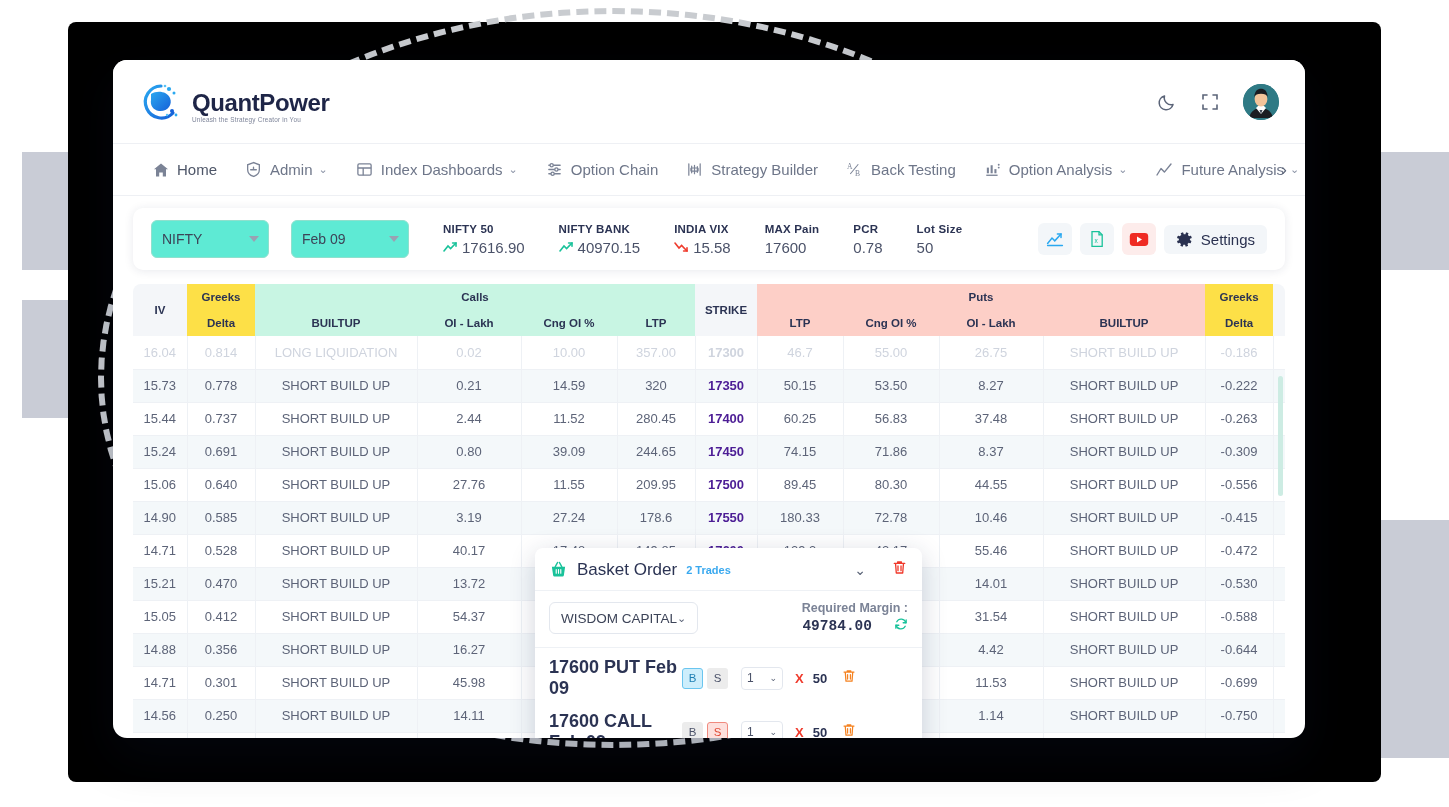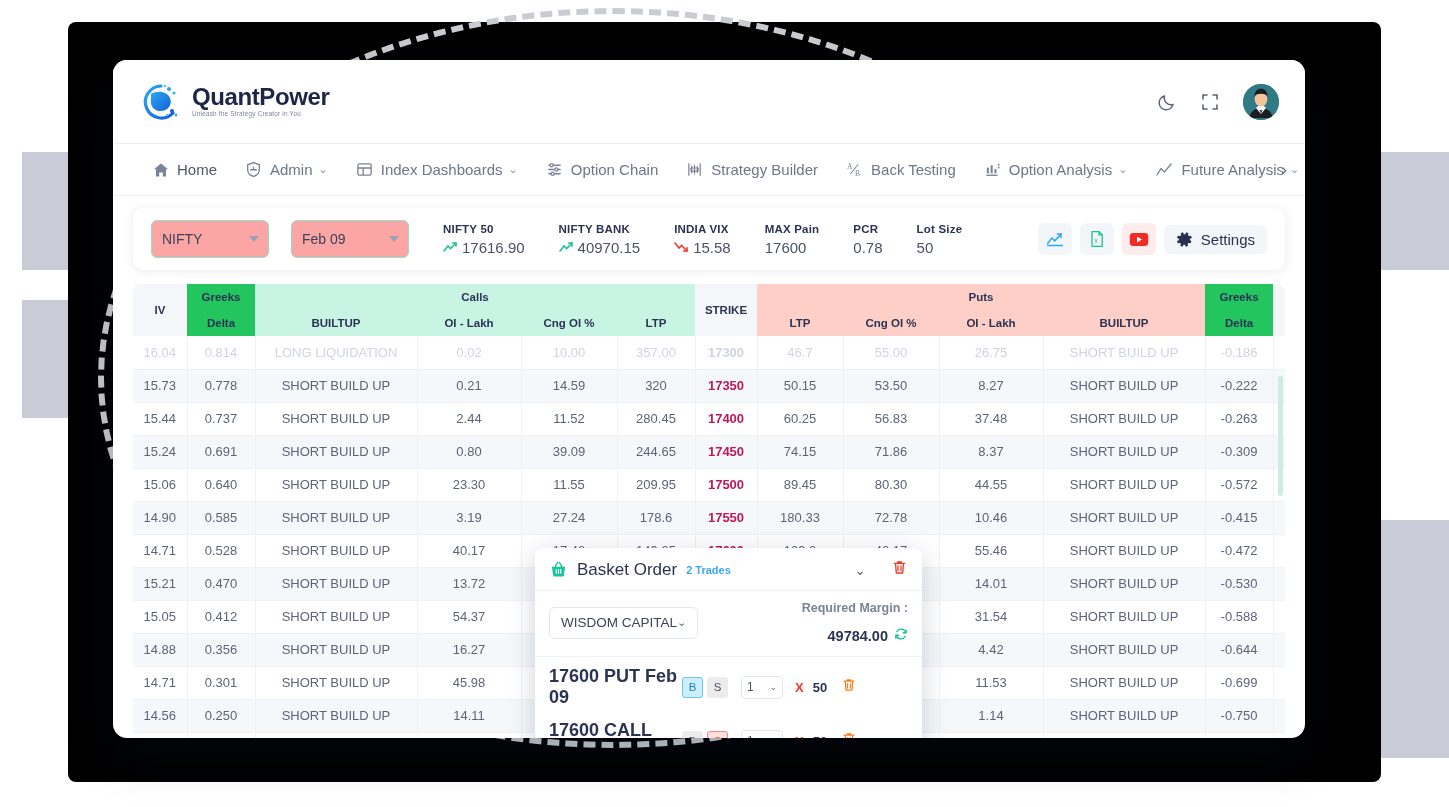--- a/index.html
+++ b/index.html
@@ -43,21 +43,21 @@
     overflow: hidden;
     box-shadow: 0 18px 48px rgba(20,28,60,.22);
   }
 
   
   .topbar {
     height: 84px; display: flex; align-items: center;
     padding: 0 26px; border-bottom: 1px solid #eef0f4;
     background: #fff;
   }
-  .logo-wrap { display: flex; align-items: center; gap: 9px; }
+  .logo-wrap { display: flex; align-items: flex-end; gap: 9px; }
   .logo-mark { width: 44px; height: 44px; flex: 0 0 44px; }
   .logo-text { line-height: 1; }
   .logo-name {
     font-size: 24px; font-weight: bold; color: #1e2547; letter-spacing: -.4px;
   }
   .logo-tag {
     font-size: 6.4px; color: #7d8499; letter-spacing: .2px; margin-top: 2px;
   }
   .topbar-spacer { flex: 1; }
   .topbar-icons { display: flex; align-items: center; gap: 24px; }
@@ -91,21 +91,21 @@
   .toolwrap { padding: 12px 20px 0 20px; background: #fff; }
   .toolbar {
     height: 62px; border-radius: 10px; background: #fff;
     box-shadow: 0 1px 10px rgba(30,40,80,.10);
     display: flex; align-items: center; padding: 0 18px; gap: 0;
   }
   .select {
     width: 118px; height: 38px; border: 1px solid #8fe0cd; border-radius: 6px;
     display: flex; align-items: center; padding: 0 10px;
     font-size: 14px; color: #3d4458; position: relative; cursor: pointer;
-    background: #fca5a5;
+    background: #5eead4;
   }
   .select + .select { margin-left: 22px; }
   .select .sel-caret {
     position: absolute; right: 9px; top: 50%; transform: translateY(-50%);
     width: 0; height: 0; border-left: 5px solid transparent;
     border-right: 5px solid transparent; border-top: 6px solid #9aa1b2;
   }
   .stat { margin-left: 34px; }
   .stat:first-of-type { margin-left: 38px; }
   .stat-label {
@@ -134,30 +134,30 @@
     height: 468px;
   }
   table { border-collapse: collapse; width: 100%; table-layout: fixed; }
   thead th {
     font-size: 11.5px; font-weight: bold; color: #2b3353;
     padding: 0; text-align: center; vertical-align: middle;
   }
   .hd-grp { height: 26px; font-size: 12px; }
   .hd-sub { height: 26px; }
   .bg-neutral { background: #f4f6f9; }
-  .bg-greek   { background: #22c55e; text-align: center; }
+  .bg-greek   { background: #fde047; text-align: center; }
   .bg-calls   { background: #c8f5e3; }
   .bg-puts    { background: #fdcfc7; }
 
   tbody td {
     font-size: 13px; color: #5d6478; text-align: center;
     height: 33px; border-bottom: 1px solid #eef1f5;
     border-right: 1px solid #eef1f5; white-space: nowrap;
   }
-  tbody td.strike { font-weight: bold; color: #be185d; }
+  tbody td.strike { font-weight: bold; color: #4c1d95; }
   tbody tr.alt td { background: #f4f8fa; }
   tbody tr td:first-child { border-left: none; }
   tbody tr.clip td { color: #cfd4de; }
 
   .vscroll {
     position: absolute; right: 2px; top: 92px; width: 5px; height: 120px;
     background: #cdece3; border-radius: 3px;
   }
 
   
@@ -183,22 +183,22 @@
   }
   .broker-sel {
     border: 1px solid #e3e7ee; border-radius: 6px; height: 32px;
     display: flex; align-items: center; padding: 0 11px;
     font-size: 13.5px; color: #3d4458; cursor: pointer;
   }
   .broker-sel .bcaret { font-size: 11px; color: #5b6478; }
   .margin-box { margin-left: auto; text-align: right; }
   .margin-label { font-size: 12.5px; color: #7b8396; font-weight: bold; }
   .margin-val {
-    font-size: 14.5px; font-weight: bold; color: #2b3353; margin-top: 12px;
-    display: flex; align-items: center; justify-content: flex-end; gap: 6px;
+    font-size: 14.5px; font-weight: bold; color: #2b3353; margin-top: 2px;
+    display: flex; align-items: center; justify-content: flex-end; gap: 22px; font-family: Liberation Mono, monospace;
   }
   .refresh { color: #19c29a; cursor: pointer; }
 
   .trade-row {
     display: flex; align-items: center; padding: 6px 14px; gap: 0;
   }
   .trade-name { font-size: 18px; font-weight: bold; color: #2b3353; width: 133px; }
   .bs-group { display: flex; gap: 4px; }
   .bs {
     width: 21px; height: 21px; border-radius: 3px; background: #ececec;
@@ -555,29 +555,29 @@
               <td>71.86</td>
               <td>8.37</td>
               <td>SHORT BUILD UP</td>
               <td>-0.309</td>
               <td>5.70</td>
             </tr>
             <tr>
               <td>15.06</td>
               <td>0.640</td>
               <td>SHORT BUILD UP</td>
-              <td>23.30</td>
+              <td>27.76</td>
               <td>11.55</td>
               <td>209.95</td>
               <td class="strike">17500</td>
               <td>89.45</td>
               <td>80.30</td>
               <td>44.55</td>
               <td>SHORT BUILD UP</td>
-              <td>-0.572</td>
+              <td>-0.556</td>
               <td>18.69</td>
             </tr>
             <tr class="alt">
               <td>14.90</td>
               <td>0.585</td>
               <td>SHORT BUILD UP</td>
               <td>3.19</td>
               <td>27.24</td>
               <td>178.6</td>
               <td class="strike">17550</td>

